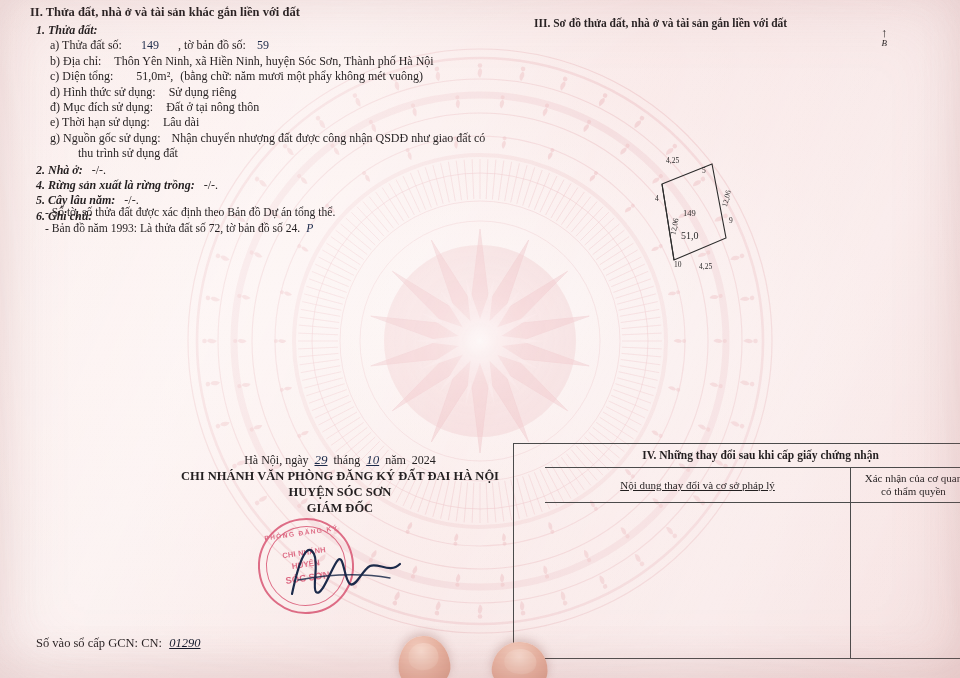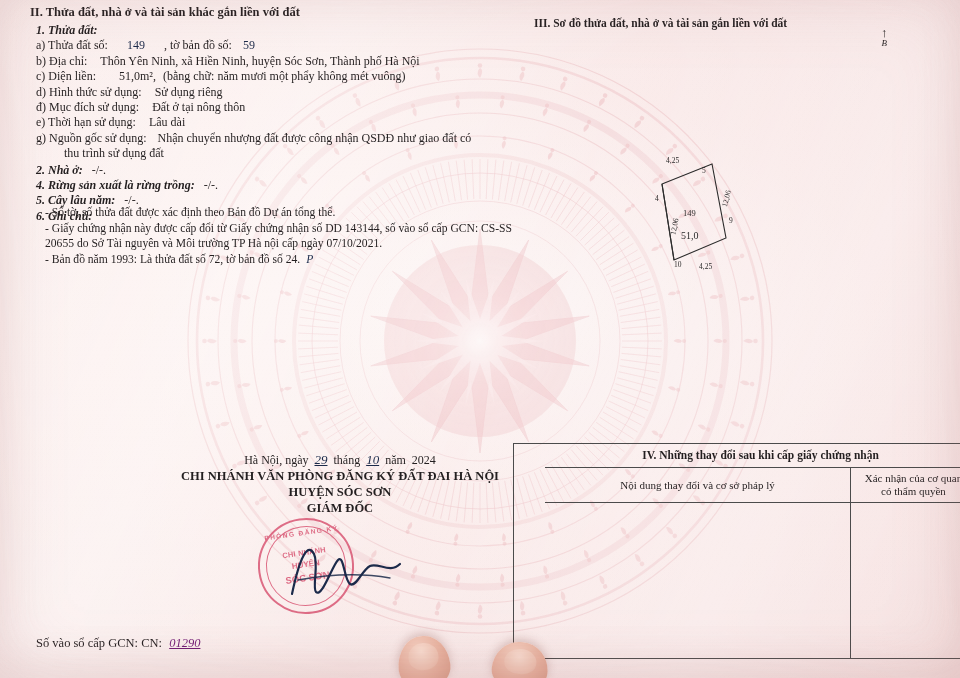--- a/index.html
+++ b/index.html
@@ -74,21 +74,21 @@
     width: 470px;
     font-size: 12px;
     line-height: 15.4px;
   }
   .it { font-style: italic; font-weight: bold; }
   .row { position: relative; white-space: nowrap; }
   .val-hand {
     font-family: "Liberation Serif", serif;
     color: #1b2a4a;
   }
-  .sub { }
+  .sub { margin-left: 14px; }
 
   .note-block {
     position: absolute;
     left: 45px;
     top: 205px;
     width: 470px;
     font-size: 11.6px;
     line-height: 15.6px;
   }
 
@@ -154,21 +154,21 @@
     pointer-events: none;
   }
 
   .gcn-line {
     position: absolute;
     left: 36px;
     top: 636px;
     font-size: 12.5px;
   }
   .gcn-line .hand {
-    color: #701a75;
+    color: #0f172a;
     text-decoration: underline;
     font-style: italic;
   }
 
   
   .diagram {
     position: absolute;
     left: 640px;
     top: 150px;
     width: 130px;
@@ -211,20 +211,21 @@
   .tbl4 .t-head {
     display: flex;
     height: 34px;
     border-bottom: 1.1px solid #4b4b4b;
   }
   .tbl4 .t-head .c1 {
     flex: 0 0 305px;
     border-right: 1.1px solid #4b4b4b;
     display: flex; align-items: center; justify-content: center;
     text-align: center;
+    text-decoration: underline;
   }
   .tbl4 .t-head .c2 {
     flex: 1;
     display: flex; align-items: center; justify-content: center;
     text-align: center;
     line-height: 13.5px;
   }
   .tbl4 .t-body { display: flex; height: calc(100% - 59px); }
   .tbl4 .t-body .c1 { flex: 0 0 305px; border-right: 1.1px solid #4b4b4b; }
   .tbl4 .t-body .c2 { flex: 1; }
@@ -851,21 +852,21 @@
       <span>, tờ bản đồ số:</span>
       <span class="val-hand" style="padding-left:8px;">59</span>
     </div>
 
     <div class="row sub">
       <span>b) Địa chỉ:</span>
       <span style="padding-left:10px;">Thôn Yên Ninh, xã Hiền Ninh, huyện Sóc Sơn, Thành phố Hà Nội</span>
     </div>
 
     <div class="row sub">
-      <span>c) Diện liền:</span>
+      <span>c) Diện tổng:</span>
       <span style="padding-left:20px;">51,0m²,</span>
       <span style="padding-left:4px;">(bằng chữ: năm mươi một phẩy không mét vuông)</span>
     </div>
 
     <div class="row sub">
       <span>d) Hình thức sử dụng:</span>
       <span style="padding-left:10px;text-align:center;">Sử dụng riêng</span>
     </div>
 
     <div class="row sub">
@@ -896,21 +897,20 @@
       <span class="it">5. Cây lâu năm:</span>
       <span style="padding-left:6px;">-/-.</span>
     </div>
     <div>
       <span class="it">6. Ghi chú:</span>
     </div>
   </div>
 
   <div class="note-block">
     <div>- Số tờ, số thửa đất được xác định theo Bản đồ Dự án tổng thể.</div>
-    <div>- Giấy chứng nhận này được cấp đổi từ Giấy chứng nhận số DD 143144, số vào sổ cấp GCN: CS-SS 20655 do Sở Tài nguyên và Môi trường TP Hà nội cấp ngày 07/10/2021.</div>
     <div>
       <span>- Bản đồ năm 1993: Là thửa đất số 72, tờ bản đồ số 24.</span>
       <span class="val-hand" style="font-style:italic;padding-left:3px;">P</span>
     </div>
   </div>
 
   <div class="north">
     <div style="font-size:13px;line-height:10px;">↑</div>
     <div style="font-style:italic;">B</div>
   </div>

